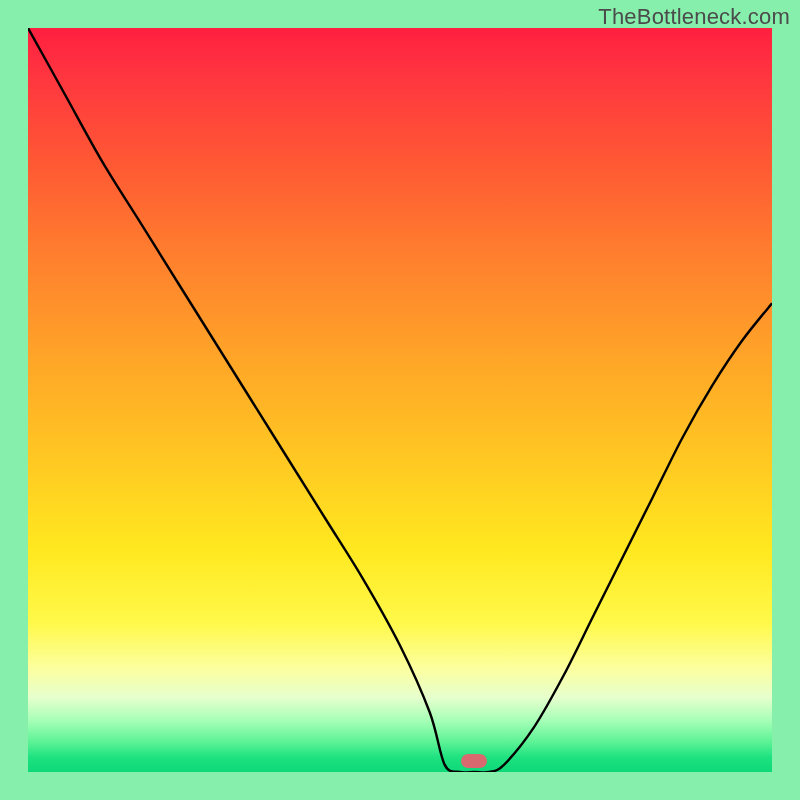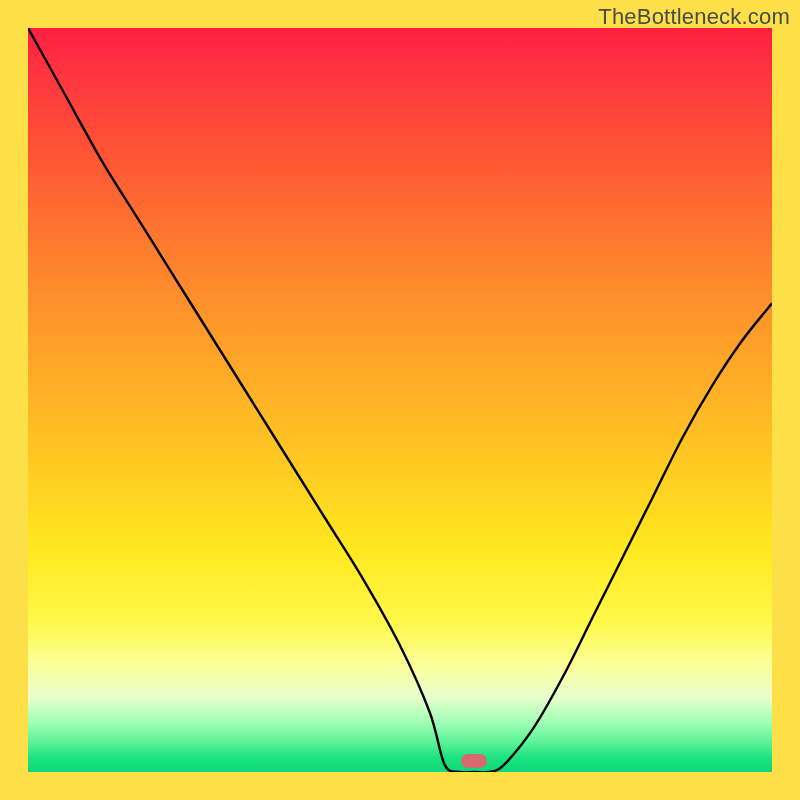--- a/index.html
+++ b/index.html
@@ -10,21 +10,21 @@
     background: #000;
     overflow: hidden;
     font-family: Arial, Helvetica, sans-serif;
   }
   .frame {
     position: absolute;
     top: 0;
     left: 0;
     width: 800px;
     height: 800px;
-    background: #fde047;
+    background: #86efac;
   }
   .plot {
     position: absolute;
     top: 28px;
     left: 28px;
     width: 744px;
     height: 744px;
     overflow: hidden;
   }
   .grad {

